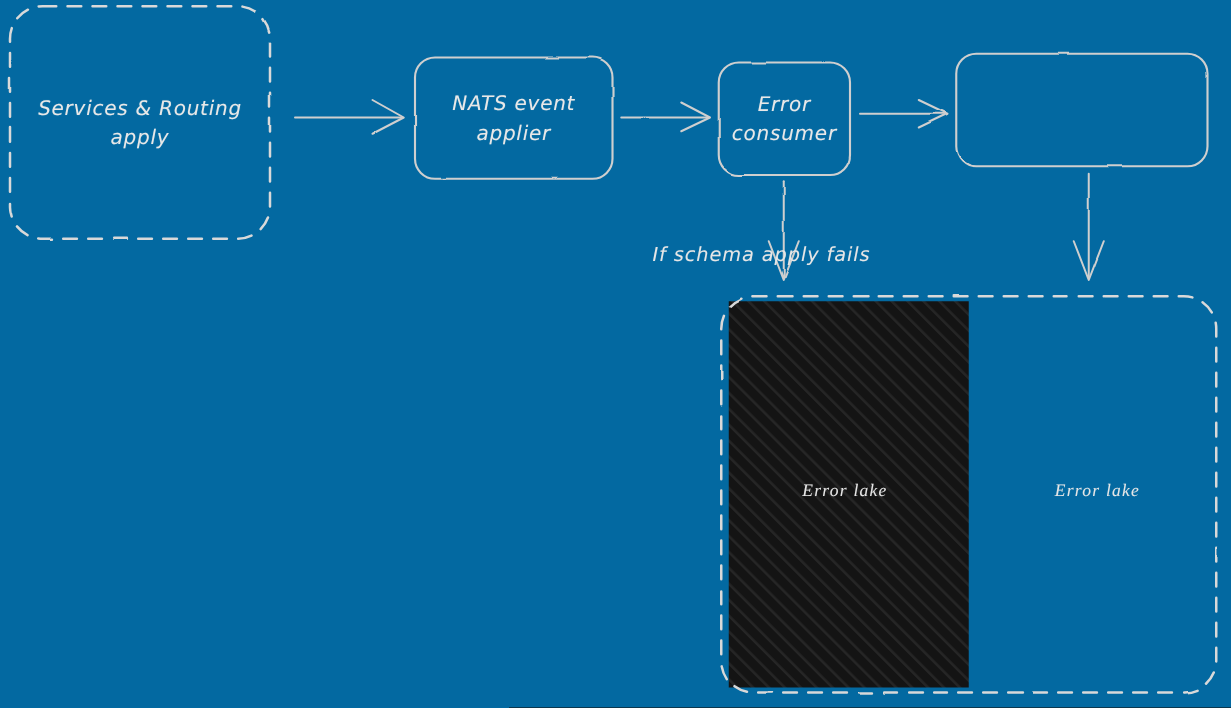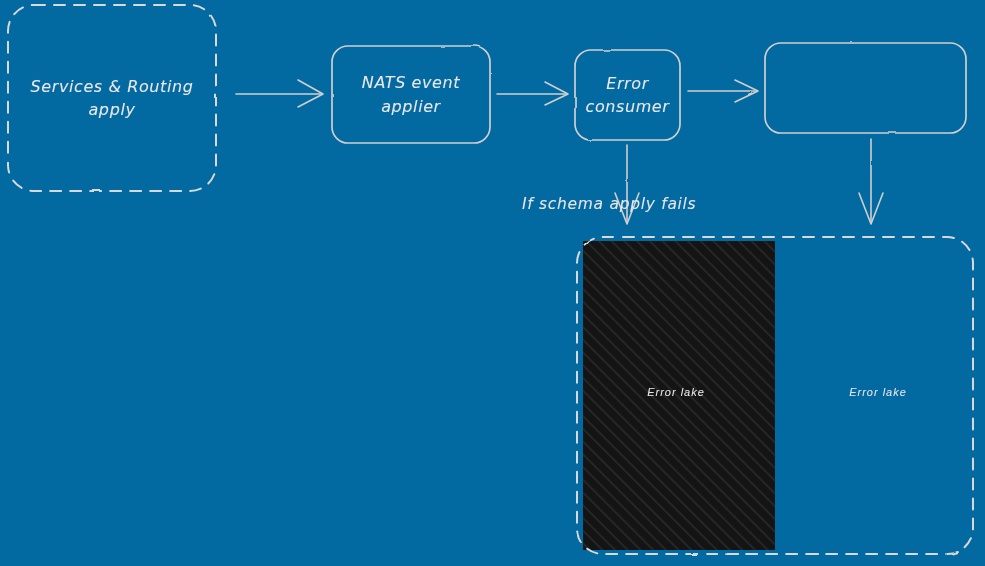--- a/index.html
+++ b/index.html
@@ -45,22 +45,22 @@
     font-size: 15.5px;
     font-style: italic;
     letter-spacing: 0.7px;
     white-space: nowrap;
     pointer-events: none;
     text-shadow: 0 0 1px rgba(255,255,255,0.2);
   }
   .region-label {
     position: absolute;
     color: #e6e6e6;
-    font-family: Liberation Sans, sans-serif;
-    font-size: 11px;
+    font-family: Liberation Serif, serif;
+    font-size: 14px;
     font-style: italic;
     letter-spacing: 1px;
     white-space: nowrap;
     pointer-events: none;
     text-align: center;
     text-shadow: 0 0 1px rgba(255,255,255,0.2);
   }
   .hit {
     position: absolute;
   }

